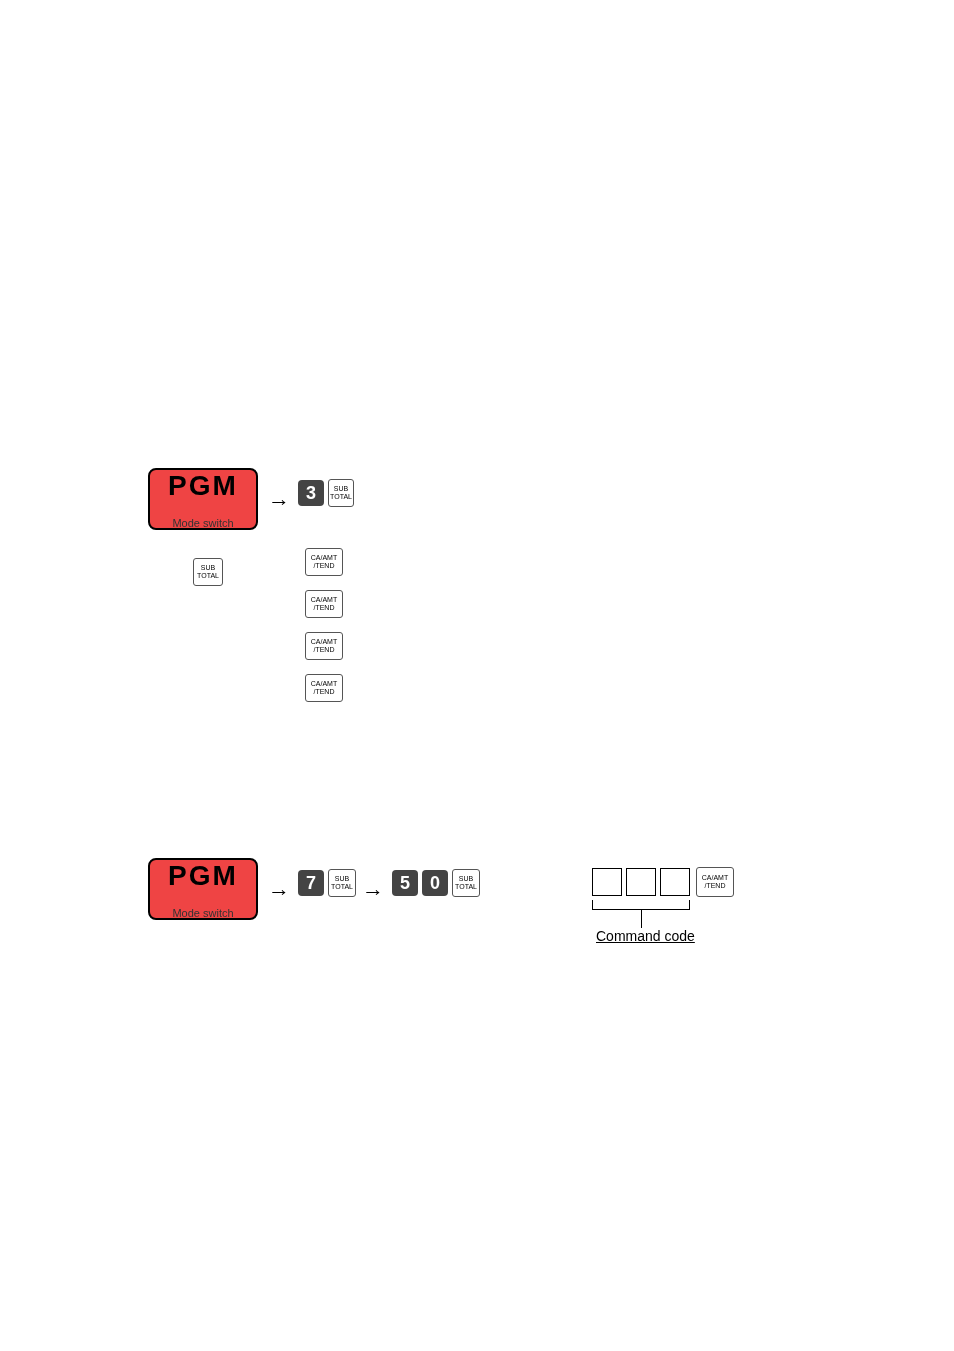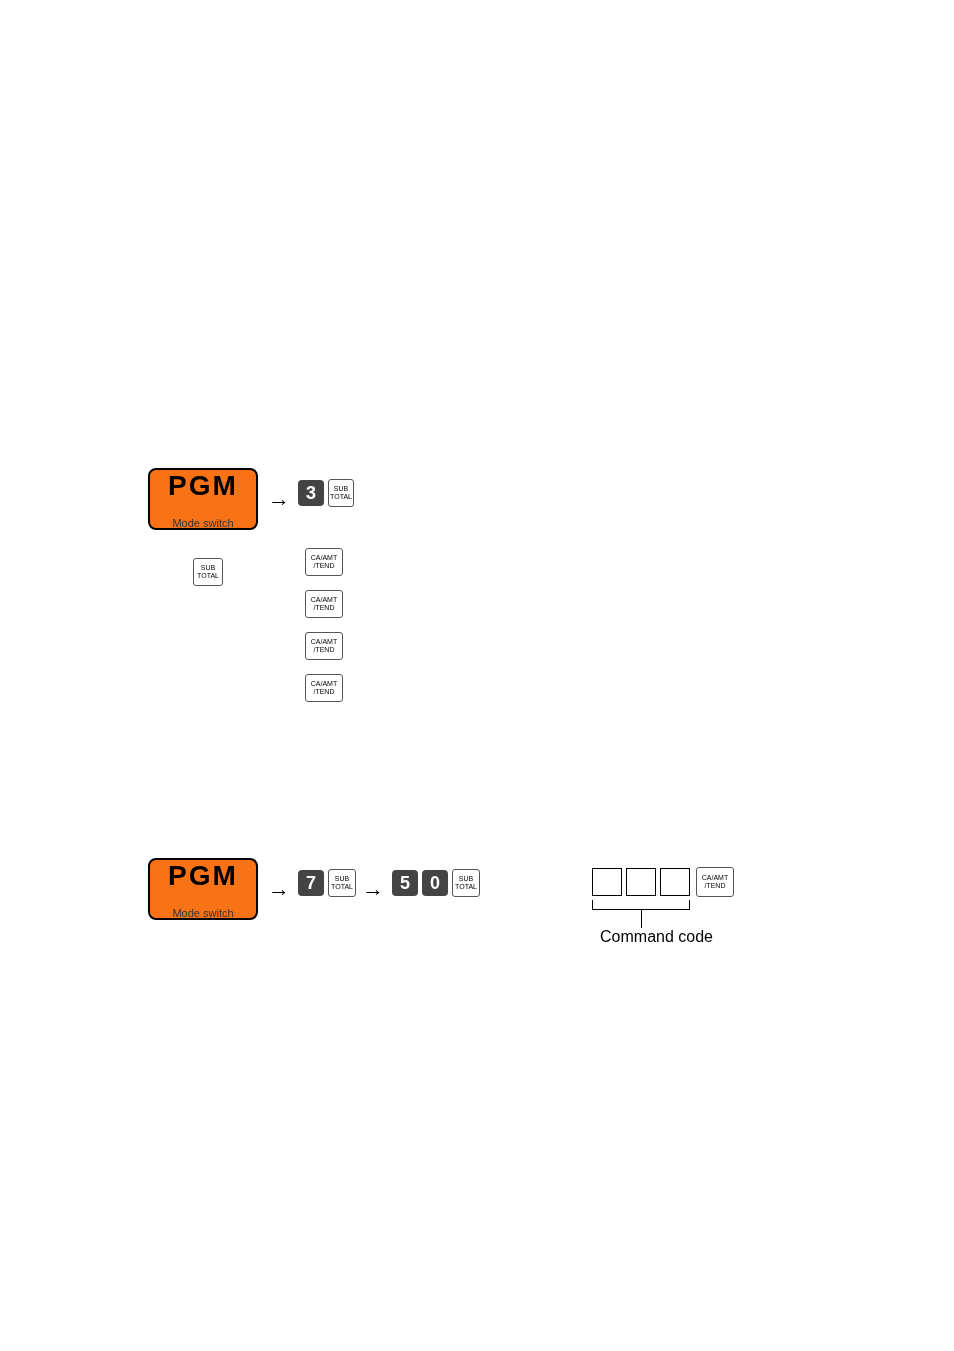--- a/index.html
+++ b/index.html
@@ -21,21 +21,21 @@
 
     
     .pgm-box {
       position: absolute;
       border: 2px solid #000;
       border-radius: 8px;
       display: flex;
       flex-direction: column;
       align-items: center;
       justify-content: center;
-      background: #f97316;
+      background: #ef4444;
     }
 
     .pgm-box .pgm-text {
       font-size: 28px;
       font-weight: bold;
       letter-spacing: 2px;
     }
 
     .pgm-box .mode-switch {
       font-size: 11px;
@@ -85,23 +85,24 @@
       position: absolute;
       border: 1.5px solid #000;
       background: #fff;
       width: 30px;
       height: 28px;
     }
 
     
     .cmd-label {
       position: absolute;
-      font-size: 16px;
+      font-size: 14px;
       color: #000;
-      text-align: center;
+      text-align: left;
+      text-decoration: underline;
     }
 
     
     .bracket-line {
       position: absolute;
       border-bottom: 1.5px solid #000;
       border-left: 1.5px solid #000;
       border-right: 1.5px solid #000;
     }
 

